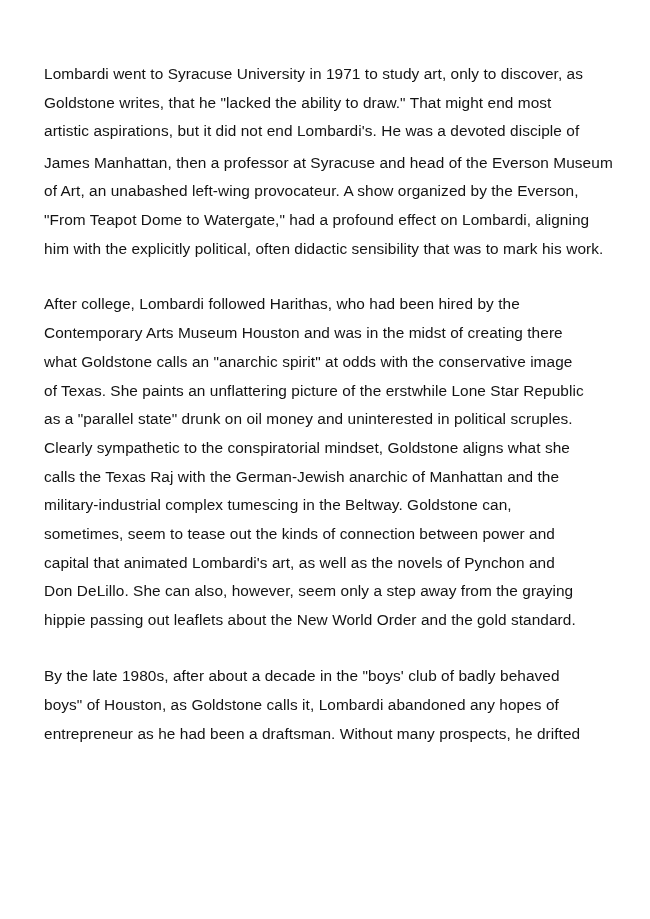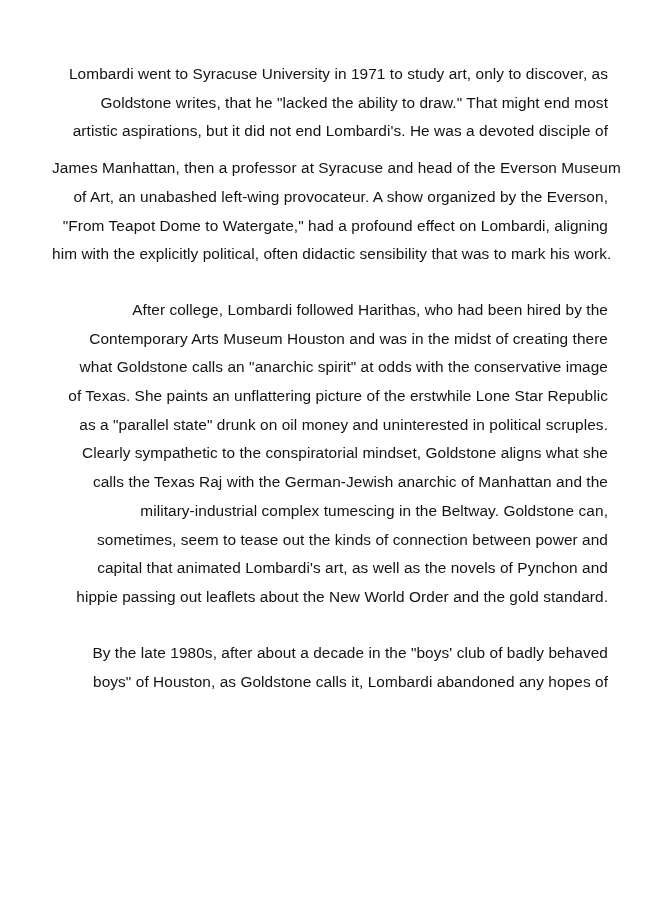--- a/index.html
+++ b/index.html
@@ -19,22 +19,21 @@
     overflow: hidden;
     box-sizing: border-box;
   }
   .text-column {
     position: absolute;
     left: 44px;
     top: 60px;
     width: 572px;
   }
   .para-block {
-    margin: 8px;
-    text-align: right;
+    margin: 0;
   }
   .line {
     display: block;
     font-family: "Liberation Sans", sans-serif;
     font-size: 15.4px;
     line-height: 28.7px;
     color: #131313;
     letter-spacing: 0.005em;
     white-space: pre;
     font-weight: 400;
@@ -69,22 +68,24 @@
       <span class="line">After college, Lombardi followed Harithas, who had been hired by the</span>
       <span class="line">Contemporary Arts Museum Houston and was in the midst of creating there</span>
       <span class="line">what Goldstone calls an "anarchic spirit" at odds with the conservative image</span>
       <span class="line">of Texas. She paints an unflattering picture of the erstwhile Lone Star Republic</span>
       <span class="line">as a "parallel state" drunk on oil money and uninterested in political scruples.</span>
       <span class="line">Clearly sympathetic to the conspiratorial mindset, Goldstone aligns what she</span>
       <span class="line">calls the Texas Raj with the German-Jewish anarchic of Manhattan and the</span>
       <span class="line">military-industrial complex tumescing in the Beltway. Goldstone can,</span>
       <span class="line">sometimes, seem to tease out the kinds of connection between power and</span>
       <span class="line">capital that animated Lombardi's art, as well as the novels of Pynchon and</span>
+      <span class="line">Don DeLillo. She can also, however, seem only a step away from the graying</span>
       <span class="line">hippie passing out leaflets about the New World Order and the gold standard.</span>
     </div>
 
     <div class="para-block block-4">
       <span class="line">By the late 1980s, after about a decade in the "boys' club of badly behaved</span>
       <span class="line">boys" of Houston, as Goldstone calls it, Lombardi abandoned any hopes of</span>
+      <span class="line">entrepreneur as he had been a draftsman. Without many prospects, he drifted</span>
     </div>
 
   </div>
 </div>
 
 </body></html>

